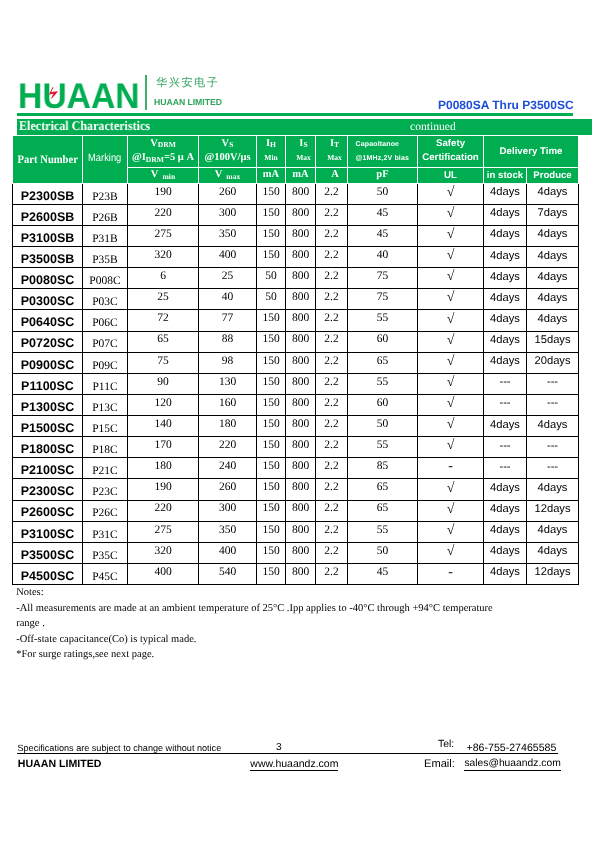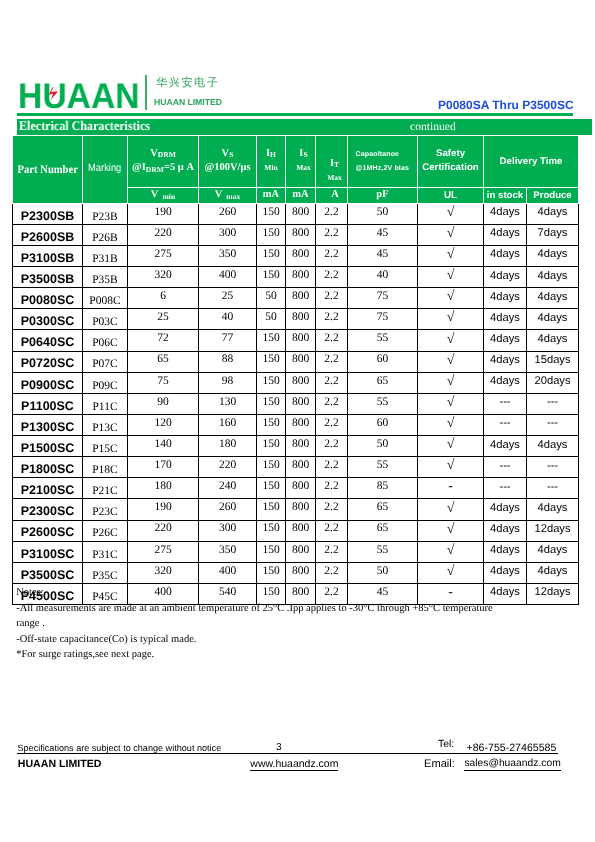--- a/index.html
+++ b/index.html
@@ -134,21 +134,21 @@
           <div><span class="hsmall">Min</span></div>
         </div>
           </td>
         <td>
             <div class="stack" style="padding-left:6px;">
           <div><span class="hbig">I</span><span class="hsub">S</span></div>
           <div><span class="hsmall">Max</span></div>
         </div>
           </td>
         <td>
-            <div class="stack" style="padding-left:6px;margin-top:20px;">
+            <div class="stack" style="padding-left:6px;">
           <div><span class="hbig">I</span><span class="hsub">T</span></div>
           <div><span class="hsmall">Max</span></div>
         </div>
           </td>
         <td>
             <div class="stack" style="align-items:flex-start;padding-left:7.5px;">
           <div><span class="htiny">Capaoltanoe</span></div>
           <div><span class="htiny">@1MHz,2V bias</span></div>
         </div>
           </td>
@@ -419,21 +419,21 @@
           <td class="c-num"><span>45</span></td>
           <td class="c-chk"><span>-</span></td>
           <td class="c-days"><span>4days</span></td>
           <td class="c-days"><span>12days</span></td>
         </tr>
       </tbody>
   </table>
 
   <div id="notes">
     <div class="ln">Notes:</div>
-    <div class="ln">-All measurements are made at an ambient temperature of 25°C .Ipp applies to -30°C through +85°C temperature</div>
+    <div class="ln">-All measurements are made at an ambient temperature of 25°C .Ipp applies to -40°C through +94°C temperature</div>
     <div class="ln">range .</div>
     <div class="ln">-Off-state capacitance(Co) is typical made.</div>
     <div class="ln">*For surge ratings,see next page.</div>
   </div>
 
   <div id="footer">
     <div id="foot-rule"></div>
     <div class="f-s" style="left:17.5px;top:4.4px;">Specifications are subject to change without notice</div>
     <div class="f-n" style="left:276px;top:3.2px;font-size:10.2px;">3</div>
     <div class="f-n" style="left:438px;top:0;font-size:10.4px;">Tel:</div>

